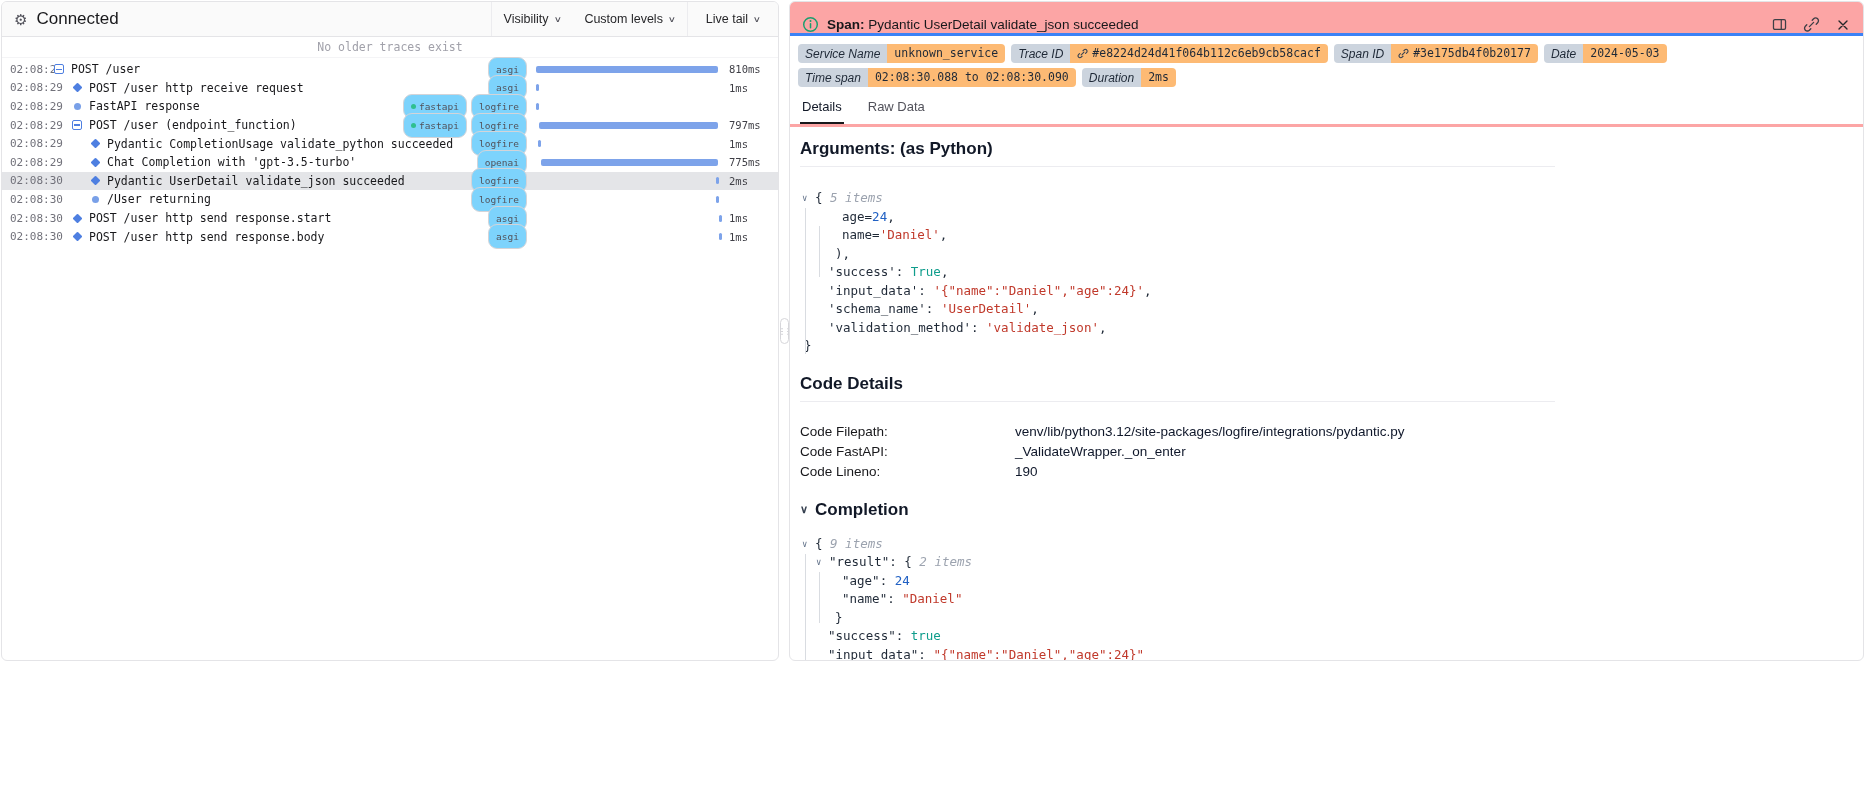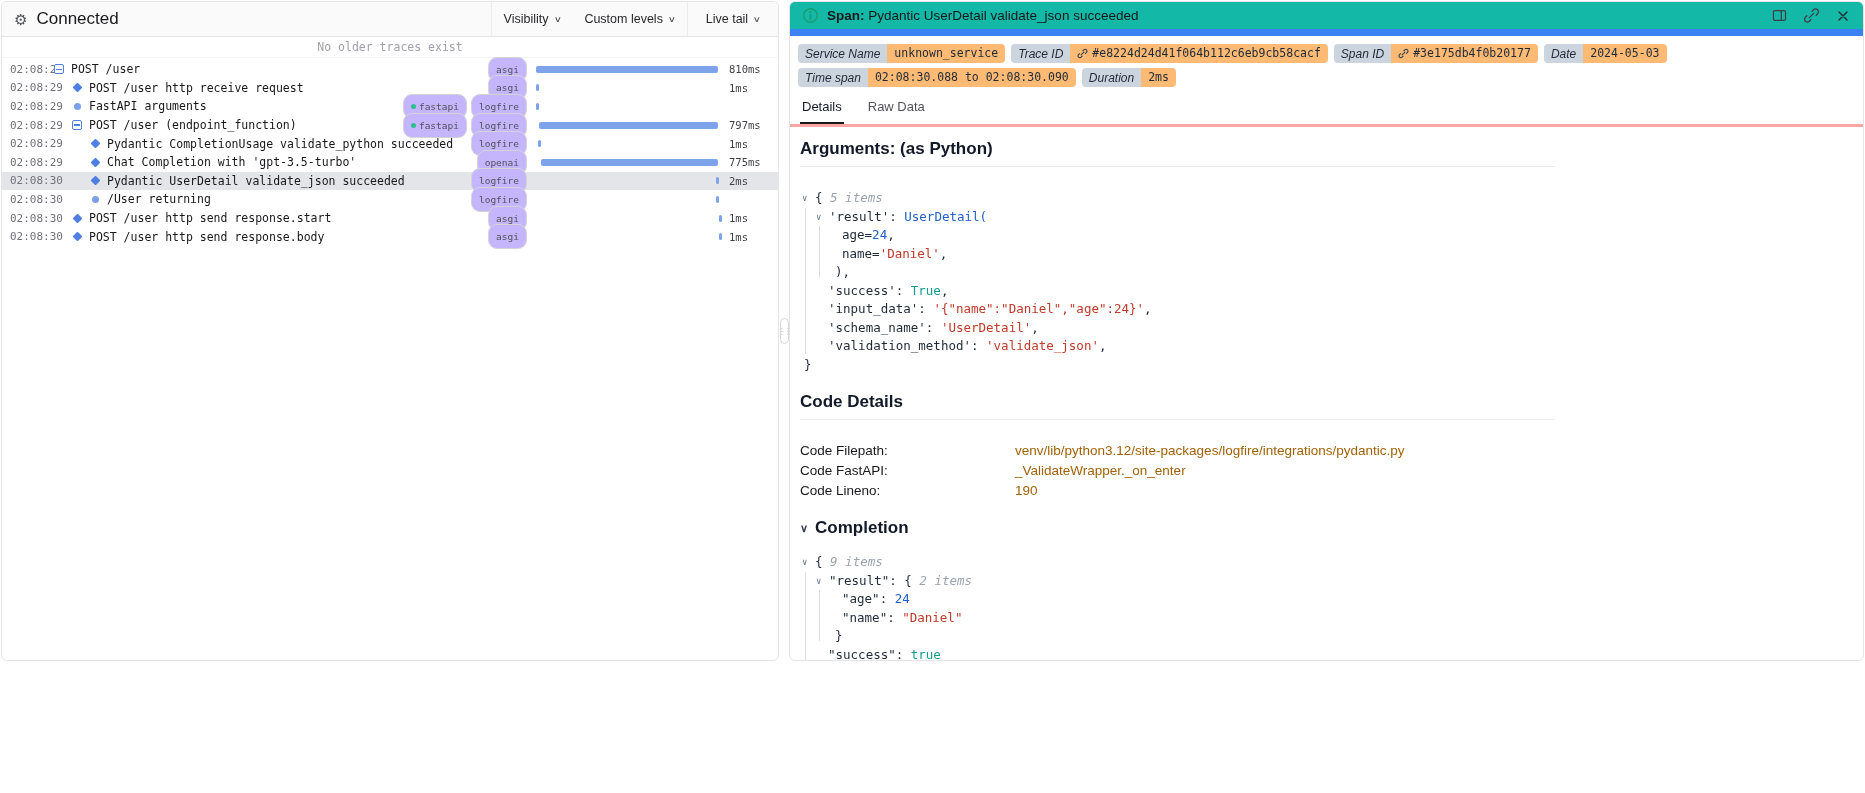--- a/index.html
+++ b/index.html
@@ -27,27 +27,27 @@
   .trow.selected{background:#e4e5e8}
   .t-time{flex:none;width:50px;padding-left:8px;color:#71717a;font-size:11px}
   .t-icon{flex:none;width:14px;display:flex;align-items:center;justify-content:center;margin-right:5px}
   .ic{display:block}
   .ic-diamond{width:7px;height:7px;background:#4e7fe1;transform:rotate(45deg);border-radius:1px}
   .ic-circle{width:7px;height:7px;background:#79a0e8;border-radius:50%}
   .ic-minus-box{width:10px;height:10px;border:1.5px solid #4e7fe1;border-radius:2px;position:relative;background:#fff}
   .ic-minus-box::after{content:"";position:absolute;left:1px;right:1px;top:50%;margin-top:-0.75px;height:1.5px;background:#4e7fe1}
   .t-label{flex:1;white-space:nowrap;overflow:hidden;color:#18181b}
   .t-badges{flex:none;display:flex;gap:4px;margin:0 9px 0 8px}
-  .pill{display:inline-flex;align-items:center;gap:3px;border:1px solid #d4d4d8;background:#c4b5fd;border-radius:9px;padding:0 7px;height:25px;font-size:9.5px;color:#52525b;white-space:nowrap}
+  .pill{display:inline-flex;align-items:center;gap:3px;border:1px solid #d4d4d8;background:#7dd3fc;border-radius:9px;padding:0 7px;height:25px;font-size:9.5px;color:#52525b;white-space:nowrap}
   .pill .dot{width:5px;height:5px;border-radius:50%;background:#2fbf8f;display:inline-block}
   .t-bar{flex:none;width:188px;position:relative;height:100%}
   .t-bar .bar{position:absolute;top:50%;margin-top:-3.5px;height:7px;border-radius:2px;background:#7da3ea;min-width:3px}
   .t-dur{flex:none;width:42px;padding-left:5px;font-size:10.5px;color:#3f3f46}
   
-  .rp-header{height:34px;flex:none;display:flex;align-items:center;justify-content:space-between;padding:0 12px;border-bottom:7px solid #3b82f6;background:#14b8a6}
+  .rp-header{height:34px;flex:none;display:flex;align-items:flex-end;justify-content:space-between;padding:0 12px;border-bottom:3px solid #3b82f6;background:#fca5a5}
   .rp-title{display:flex;align-items:center;gap:8px;font-size:13.5px;color:#18181b}
   .rp-title b{font-weight:700}
   .rp-hicons{display:flex;align-items:center;gap:15px}
   .hicon{background:none;border:none;padding:0;cursor:pointer;display:flex;align-items:center}
   .rp-meta{display:flex;flex-wrap:wrap;gap:6px;padding:8px 8px 0;flex:none}
   .rp-meta.second{padding-top:5px}
   .mpill{display:inline-flex;border-radius:4px;overflow:hidden;font-size:12px;line-height:1.35}
   .mp-l{background:#ccd4de;color:#1f2937;font-style:italic;padding:1.5px 7px}
   .mp-v{background:#fdba74;color:#1f2937;font-family:"DejaVu Sans Mono",monospace;font-size:11.5px;padding:1.5px 7px;display:inline-flex;align-items:center;gap:4px}
   .rp-tabs{display:flex;gap:22px;padding:10px 10px 0;border-bottom:3px solid #fca5a5;margin-top:2px;flex:none}
@@ -62,21 +62,21 @@
   .carrow{display:inline-block;width:13px;color:#64748b;font-size:9px;vertical-align:1px;cursor:pointer}
   .tk-it{color:#9ca3af;font-style:italic}
   .tk-s{color:#c0392b}
   .tk-n{color:#2161c4}
   .tk-b{color:#0f9d8c}
   .tk-c{color:#2161c4}
   .guide{position:absolute;width:1px;background:#d9dce1}
   .kvtable{margin:2px 0 18px}
   .kvrow{display:flex;font-size:13.5px;padding:2.5px 0}
   .kv-l{flex:none;width:215px;color:#18181b}
-  .kv-v{color:#a16207}
+  .kv-v{color:#0f172a}
 </style>
 </head>
 <body>
 
 <div class="app">
 
   <section class="card left-card">
     <div class="toolbar">
       <div class="tb-left">
         <span class="gear">⚙</span>
@@ -125,21 +125,21 @@
           <span class="t-bar">
             <i class="bar" style="left: 0%; width: 1.6%;"></i>
           </span>
           <span class="t-dur">1ms</span>
         </div>
         <div class="trow">
           <span class="t-time">02:08:29</span>
           <span class="t-icon" style="margin-left: 18px;">
             <i class="ic ic-circle"></i>
           </span>
-          <span class="t-label">FastAPI arguments</span>
+          <span class="t-label">FastAPI response</span>
           <span class="t-badges">
             <span class="pill"><i class="dot"></i>fastapi</span>
             <span class="pill">logfire</span>
           </span>
           <span class="t-bar">
             <i class="bar" style="left: 0%; width: 1.6%;"></i>
           </span>
           <span class="t-dur"></span>
         </div>
         <div class="trow">
@@ -322,21 +322,20 @@
         <button class="tab active">Details</button>
         <button class="tab">Raw Data</button>
       </nav>
 
     <div class="rp-content">
       <h2>Arguments: (as Python)</h2>
       <div class="codeblock" id="args-block">
         <i class="guide" style="left:5px;top:21px;height:146px"></i>
         <i class="guide" style="left:19px;top:39px;height:51px"></i>
       <div class="cl" style="padding-left: 0px;"><span class="carrow">∨</span><span class="tk-p">{ </span><span class="tk-it">5 items</span></div>
-          <div class="cl" style="padding-left: 14px;"><span class="carrow">∨</span><span class="tk-p">'result'</span><span class="tk-p">: </span><span class="tk-c">UserDetail(</span></div>
           <div class="cl" style="padding-left: 40px;"><span class="tk-p">age=</span><span class="tk-n">24</span><span class="tk-p">,</span></div>
           <div class="cl" style="padding-left: 40px;"><span class="tk-p">name=</span><span class="tk-s">'Daniel'</span><span class="tk-p">,</span></div>
           <div class="cl" style="padding-left: 33px;"><span class="tk-p">),</span></div>
           <div class="cl" style="padding-left: 26px;"><span class="tk-p">'success'</span><span class="tk-p">: </span><span class="tk-b">True</span><span class="tk-p">,</span></div>
           <div class="cl" style="padding-left: 26px;"><span class="tk-p">'input_data'</span><span class="tk-p">: </span><span class="tk-s">'{"name":"Daniel","age":24}'</span><span class="tk-p">,</span></div>
           <div class="cl" style="padding-left: 26px;"><span class="tk-p">'schema_name'</span><span class="tk-p">: </span><span class="tk-s">'UserDetail'</span><span class="tk-p">,</span></div>
           <div class="cl" style="padding-left: 26px;"><span class="tk-p">'validation_method'</span><span class="tk-p">: </span><span class="tk-s">'validate_json'</span><span class="tk-p">,</span></div>
           <div class="cl" style="padding-left: 2px;"><span class="tk-p">}</span></div>
         </div>
 

